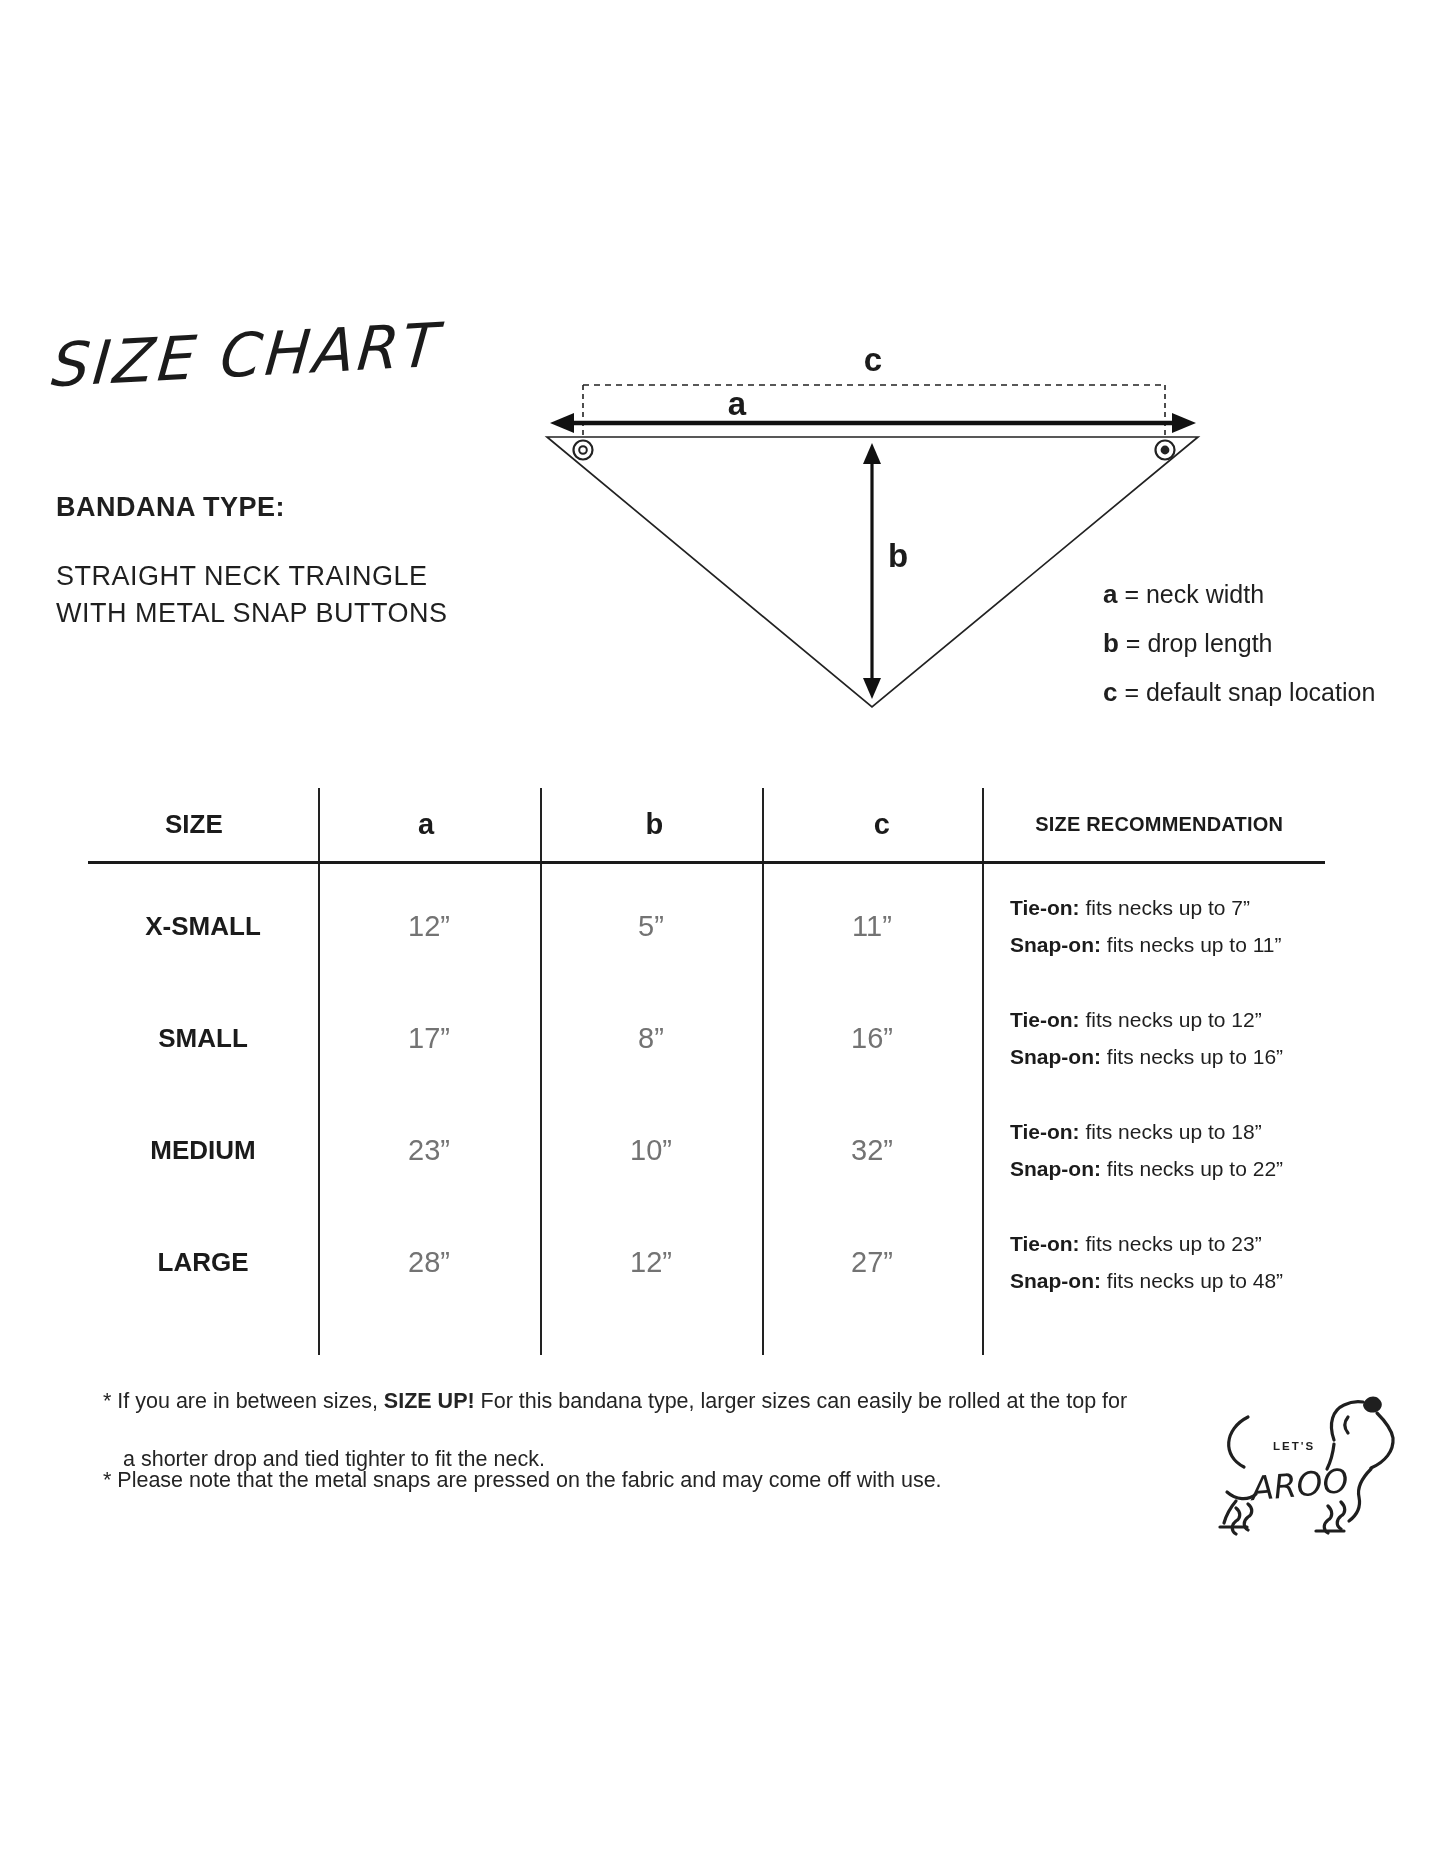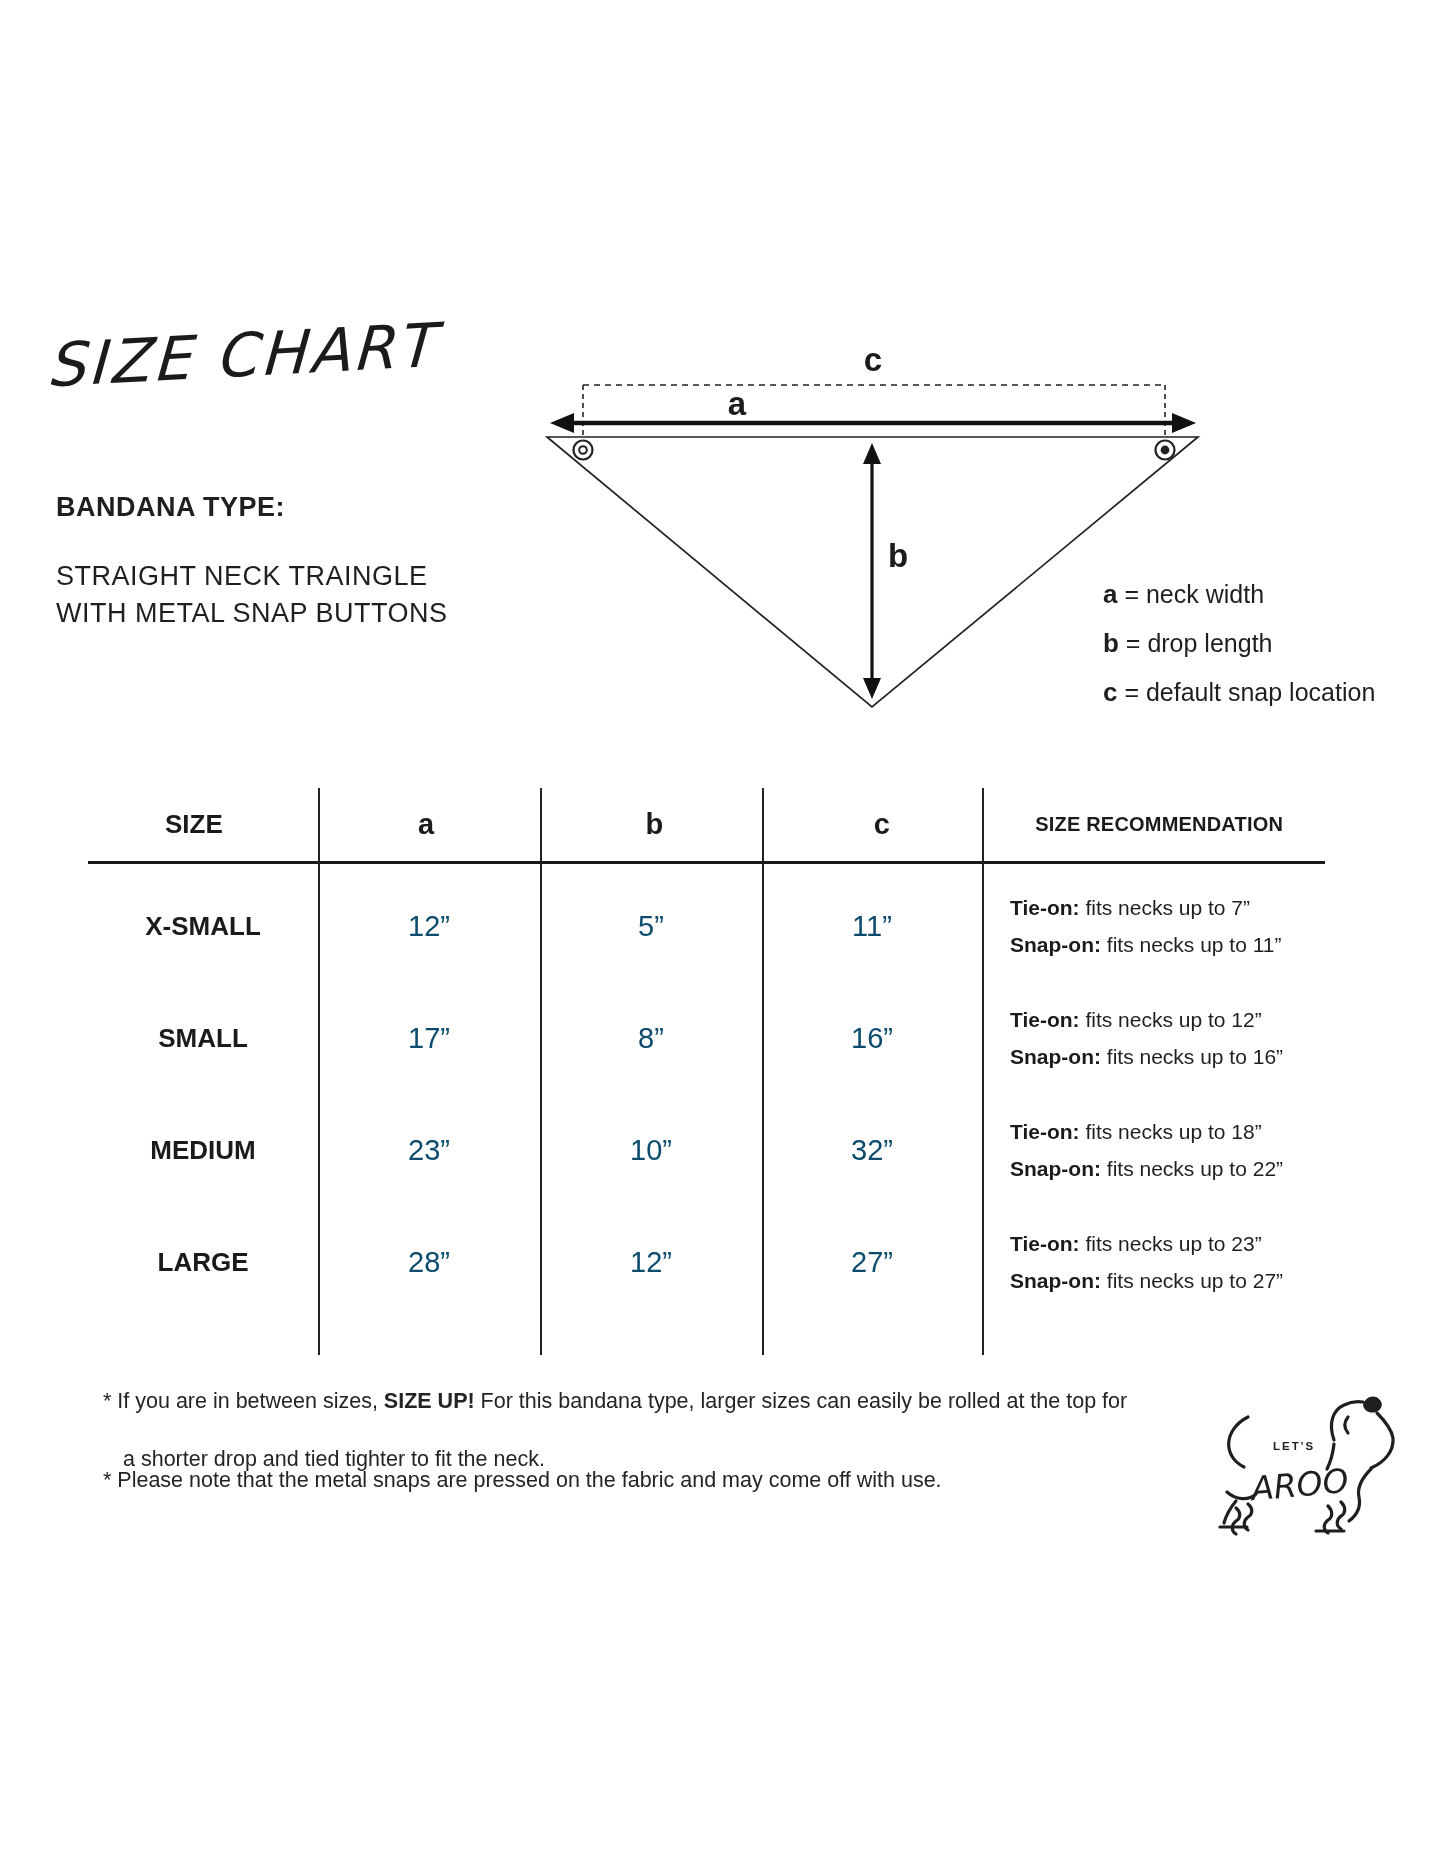--- a/index.html
+++ b/index.html
@@ -43,21 +43,21 @@
   .t-rows{position:absolute;left:0;top:82px;width:100%;}
   .t-row{display:flex;align-items:center;height:112px;}
   .col-size{width:230px;text-align:center;}
   .col-a,.col-b{width:222px;text-align:center;}
   .col-c{width:220px;text-align:center;}
   .col-rec{width:346px;text-align:left;box-sizing:border-box;padding-left:28px;}
   .h-size{font-size:26px;font-weight:bold;color:#1b1b1b;}
   .h-abc{font-size:29px;font-weight:bold;color:#1b1b1b;}
   .h-rec{font-size:20px;font-weight:bold;letter-spacing:0.2px;color:#1b1b1b;}
   .cell-label{font-size:26px;font-weight:bold;color:#1b1b1b;}
-  .cell-num{font-size:29px;color:#0c4a6e;}
+  .cell-num{font-size:29px;color:#737373;}
   .rec-line{font-size:21px;line-height:37px;color:#1f1f1f;white-space:nowrap;}
   .rec-line b{color:#1b1b1b;}
   
   .note{position:absolute;left:103px;font-size:21.5px;line-height:36px;color:#242424;white-space:nowrap;}
   .note .second-line{padding-left:20px;margin-top:22px;}
   
   .logo{position:absolute;left:1160px;top:1390px;}
 </style>
 </head>
 <body>
@@ -154,21 +154,21 @@
         </div>
       </div>
 
       <div class="t-row">
         <div class="col-size cell-label">LARGE</div>
         <div class="col-a cell-num">28”</div>
         <div class="col-b cell-num">12”</div>
         <div class="col-c cell-num">27”</div>
         <div class="col-rec">
           <div class="rec-line"><b>Tie-on:</b><span> fits necks up to 23”</span></div>
-          <div class="rec-line"><b>Snap-on:</b><span> fits necks up to 27”</span></div>
+          <div class="rec-line"><b>Snap-on:</b><span> fits necks up to 48”</span></div>
         </div>
       </div>
 
     </div>
   </div>
 
   <div class="note" style="top:1383px">
     <div><span>* If you are in between sizes, </span><b>SIZE UP!</b><span> For this bandana type, larger sizes can easily be rolled at the top for</span></div>
     <div class="second-line">a shorter drop and tied tighter to fit the neck.</div>
   </div>

